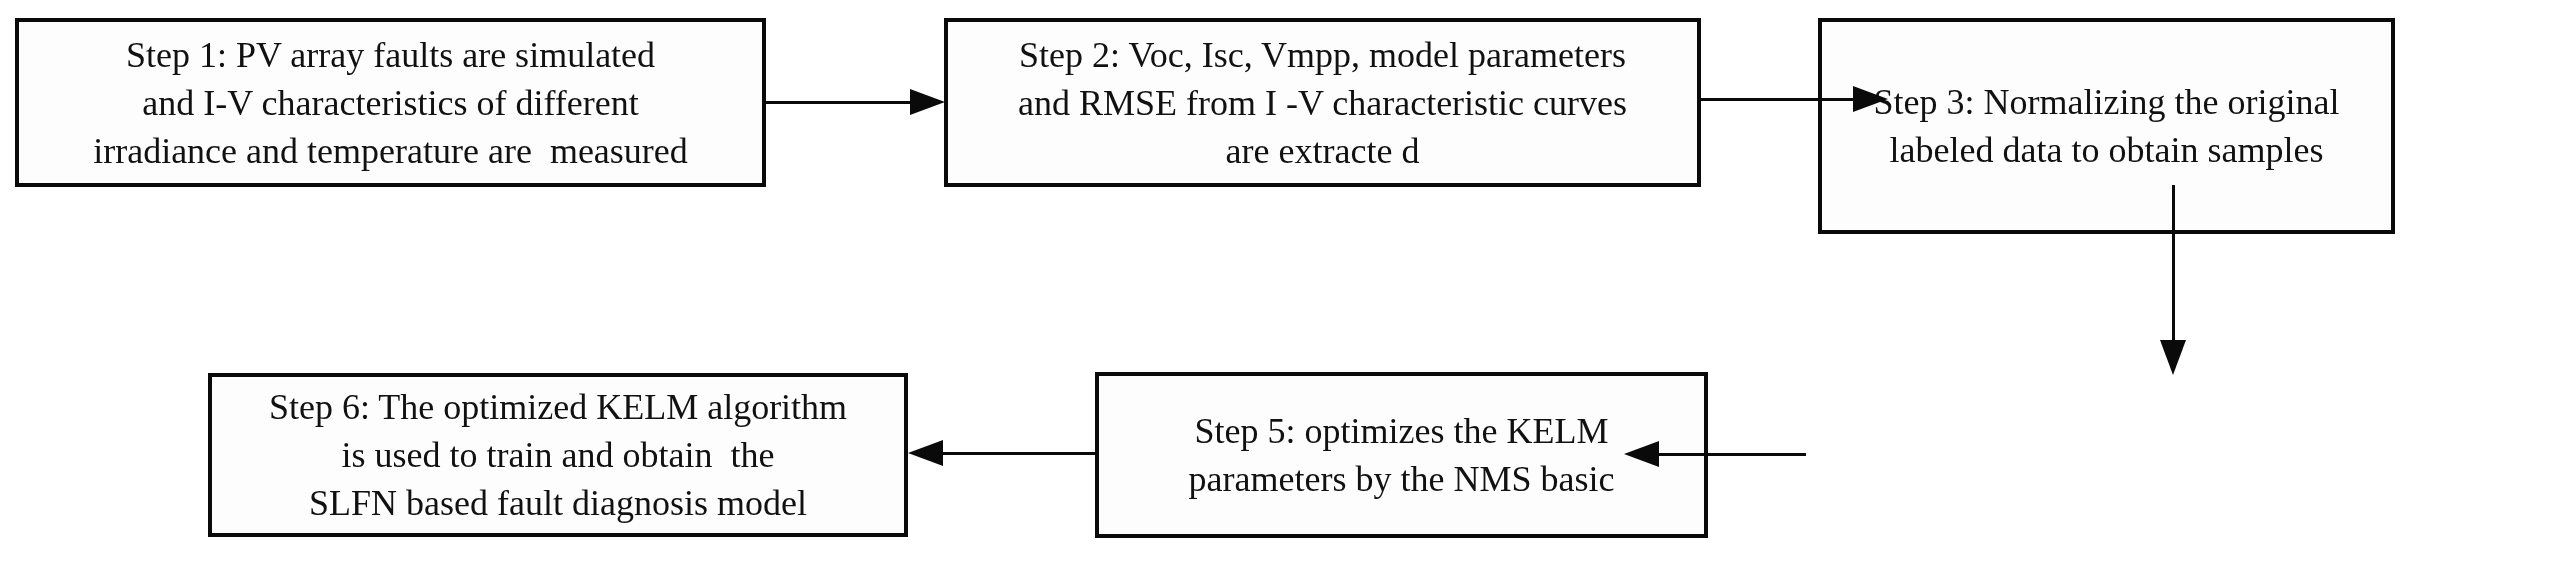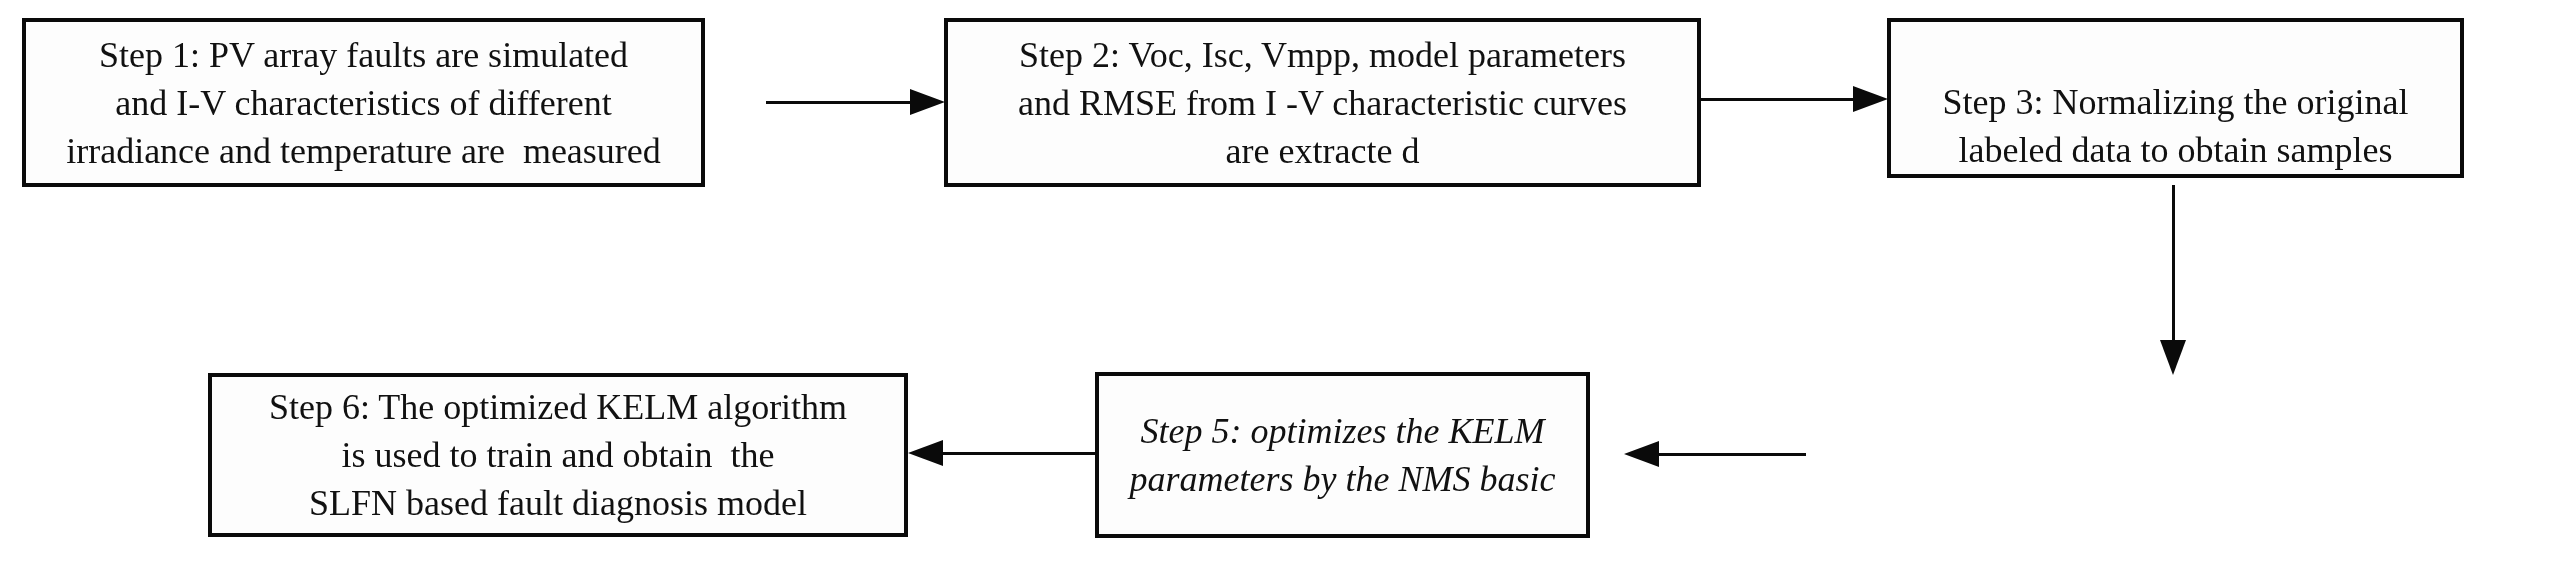--- a/index.html
+++ b/index.html
@@ -26,25 +26,25 @@
     justify-content: center;
   }
   .step-text {
     white-space: pre;
     text-align: center;
     font-size: 36px;
     line-height: 48px;
     color: #111111;
   }
   
-  #box1 { left: 22px;   top: 18px;  width: 683px; height: 169px; }
+  #box1 { left: 15px;   top: 18px;  width: 751px; height: 169px; }
   #box2 { left: 944px; top: 18px;  width: 757px; height: 169px; }
-  #box3 { left: 1887px; top: 18px;  width: 577px;  height: 160px; align-items: flex-end; }
+  #box3 { left: 1818px; top: 18px;  width: 577px;  height: 216px; }
   #box4 { left: 1805px; top: 375px; width: 757px; height: 168px; }
-  #box5 { left: 1095px; top: 372px; width: 495px;  height: 166px; font-style: italic; }
+  #box5 { left: 1095px; top: 372px; width: 613px;  height: 166px; }
   #box6 { left: 208px;  top: 373px; width: 700px; height: 164px; justify-content: center; }
 
   
   .h-line {
     position: absolute;
     height: 3px;
     background: #0a0a0a;
   }
   .v-line {
     position: absolute;

